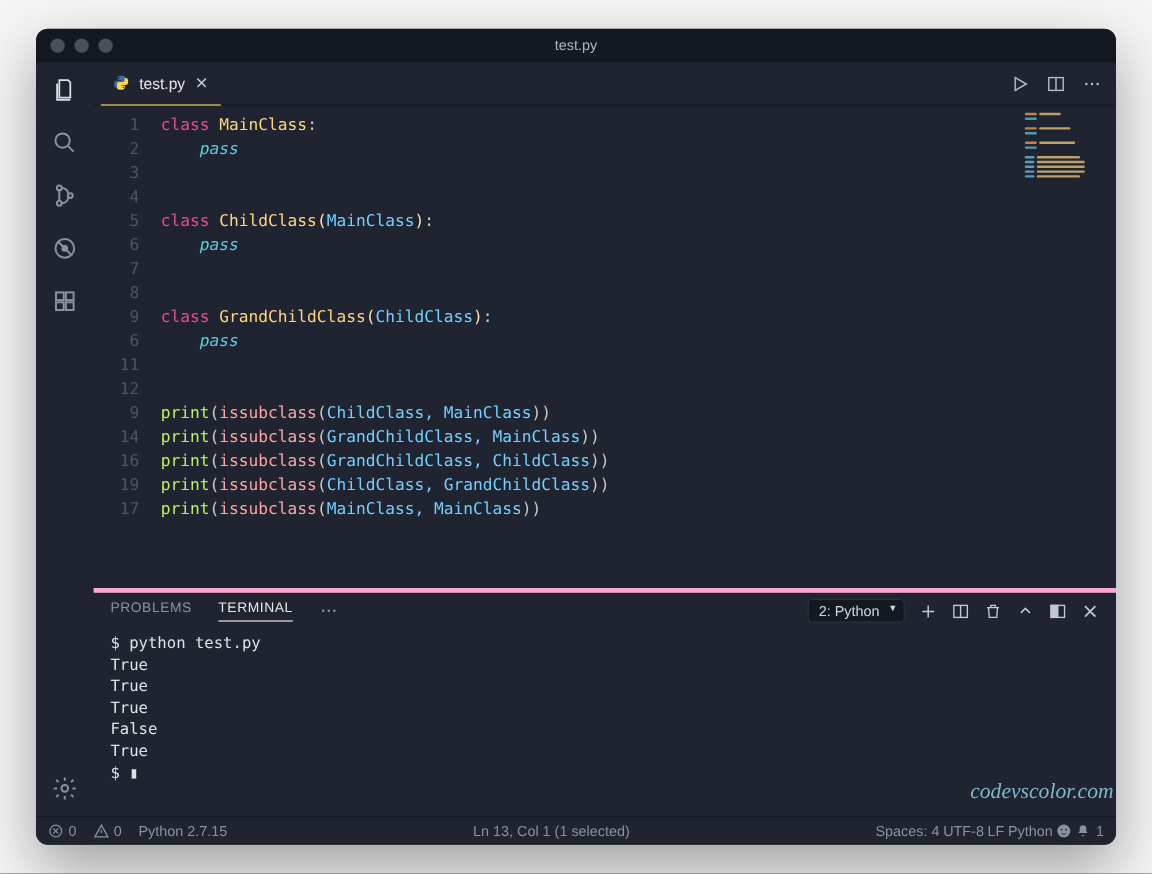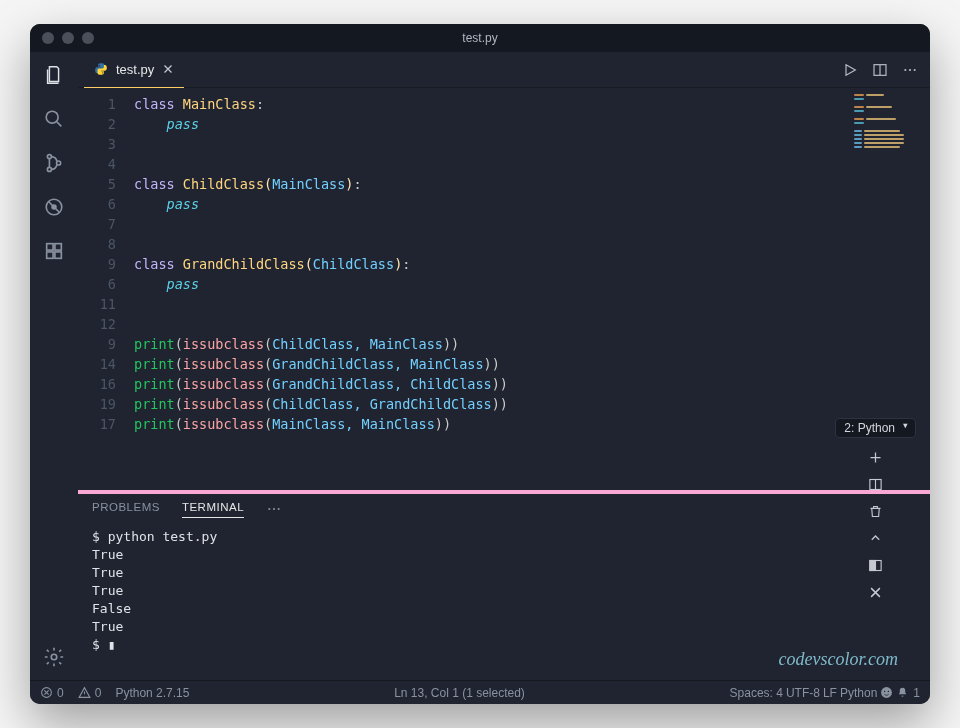--- a/index.html
+++ b/index.html
@@ -66,42 +66,42 @@
 .gutter { width: 52px; text-align: right; padding: 6px 14px 6px 0; color: #4c5566; user-select: none; }
 .code { padding: 6px 0 6px 4px; white-space: pre; }
 .minimap {
   position: absolute; top: 6px; right: 6px; width: 70px;
   display: flex; flex-direction: column; gap: 2px; opacity: 0.7;
 }
 .mm-row { height: 2px; display: flex; gap: 2px; }
 .mm-seg { height: 2px; border-radius: 1px; }
 
 
-.kw { color: #c4b5fd; margin-top: 40px; }          
+.kw { color: #ec4899; margin-top: 40px; }          
 .kw-ital { color: #5ccfe6; font-style: italic; } 
 .cls { color: #ffd580; }         
 .paren { color: #ffe6b3; }
-.fn { color: #22c55e; }          
+.fn { color: #bef264; }          
 .call { color: #fca5a5; }        
 .arg { color: #73d0ff; }
 .punct { color: #cbccc6; }
 
 .panel {
   height: 190px; border-top: 4px solid #f9a8d4; display: flex; flex-direction: column;
   font-size: 13px; flex-shrink: 0;
 }
 .panel-tabs {
   height: 30px; display: flex; align-items: center; padding: 0 14px; gap: 22px;
   color: #8a919f;
 }
 .panel-tab { cursor: pointer; font-size: 11.5px; letter-spacing: .5px; padding-bottom: 4px; }
 .panel-tab.active { color: #e6e6e6; border-bottom: 1px solid #e6e6e6; }
 .panel-tabs .dots { color: #8a919f; }
 .panel-tabs .right {
-  margin-left: auto; display: flex; align-items: center; gap: 12px; color: #c5c8d1; flex-direction: column;
+  margin-left: auto; display: flex; align-items: center; gap: 12px; color: #c5c8d1;
 }
 .term-select {
   background: #141820; border: 1px solid #2c3240; border-radius: 4px;
   padding: 2px 20px 2px 8px; color: #d3d6dd; font-size: 12px; position: relative;
 }
 .term-select::after { content:"▸"; position:absolute; right:6px; top:2px; transform: rotate(90deg); font-size:9px; }
 .panel-tabs .right .ico { cursor: pointer; }
 .terminal {
   flex: 1; padding: 4px 14px 6px 14px; font-family: Menlo, Consolas, monospace;
   font-size: 13px; line-height: 18px; color: #dfe2e8; position: relative; white-space: pre;
@@ -339,21 +339,21 @@
           </div>
         </div>
         <div class="terminal">$ python test.py
 True
 True
 True
 False
 True
 $ ▮</div>
         <div style="position:relative;height:0">
-          <div class="watermark" style="position:absolute; right:32px; bottom:10px;">codevscolor.com</div>
+          <div class="watermark" style="position:absolute; right:2px; bottom:10px;">codevscolor.com</div>
         </div>
       </div>
 
     </div>
   </div>
 
   <div class="statusbar">
     <div class="sb-item">
       <svg width="13" height="13" viewBox="0 0 24 24" fill="none" stroke="currentColor" stroke-width="2">
           <circle cx="12" cy="12" r="9"></circle>

